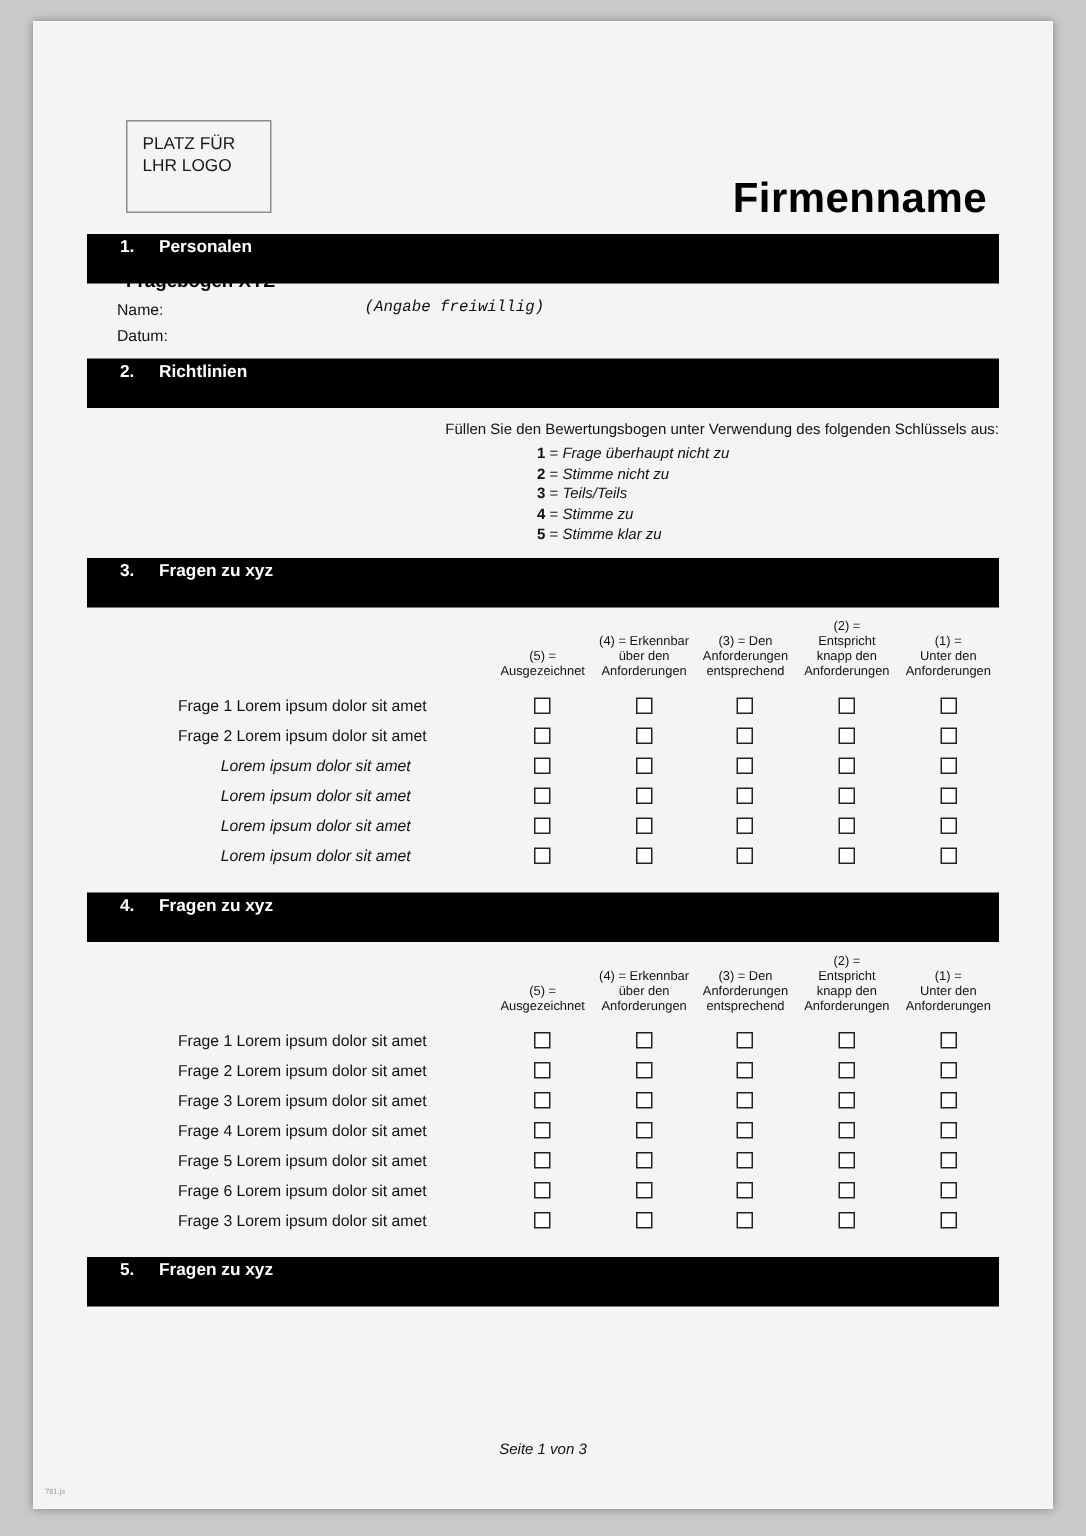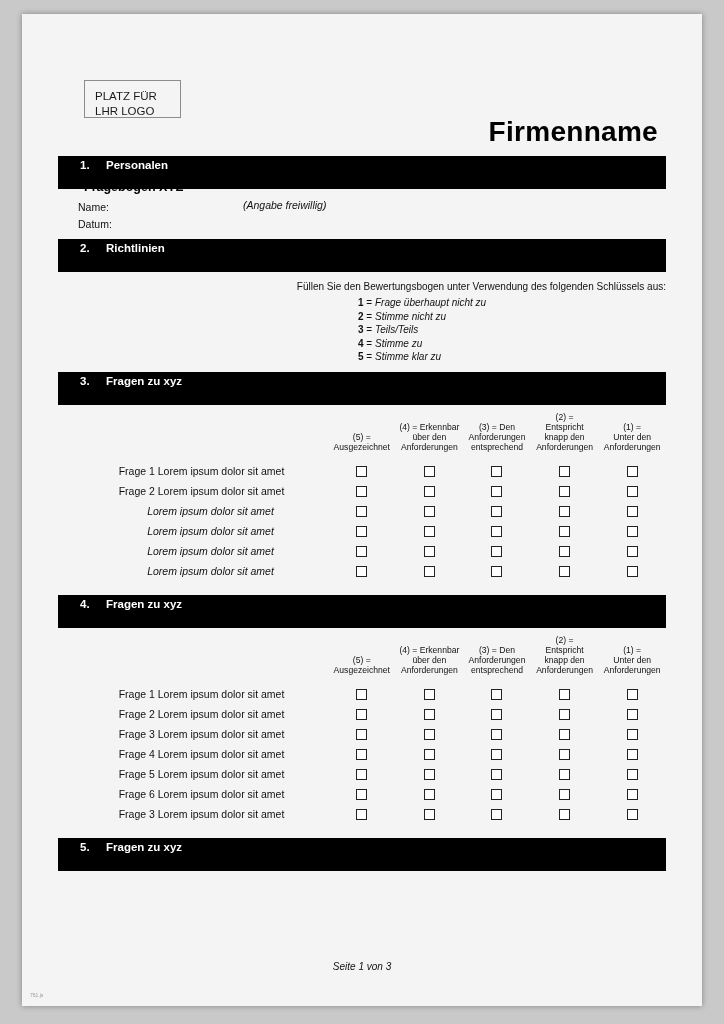--- a/index.html
+++ b/index.html
@@ -32,21 +32,21 @@
   
   .header {
     position: relative;
     height: 96px;
   }
   .logo-box {
     position: absolute;
     left: 26px;
     top: 20px;
     width: 97px;
-    height: 38px;
+    height: 62px;
     border: 1px solid #8c8c8c;
     background: #f4f4f4;
     box-sizing: border-box;
     padding: 8px 0 0 10px;
     font-size: 11.5px;
     line-height: 15px;
     color: #1a1a1a;
   }
   .company {
     position: absolute;
@@ -93,20 +93,21 @@
   .fieldrow {
     height: 17px;
     line-height: 17px;
   }
   .freiwillig {
     position: absolute;
     left: 185px;
     top: 10px;
     font-style: italic;
     font-size: 10.5px;
+    font-family: Liberation Mono, monospace;
   }
   
   .guide {
     padding: 9px 0 8px 20px;
     font-size: 10px;
     color: #111;
   }
   .guide .lead {
     margin-bottom: 4px;
     text-align: right;

